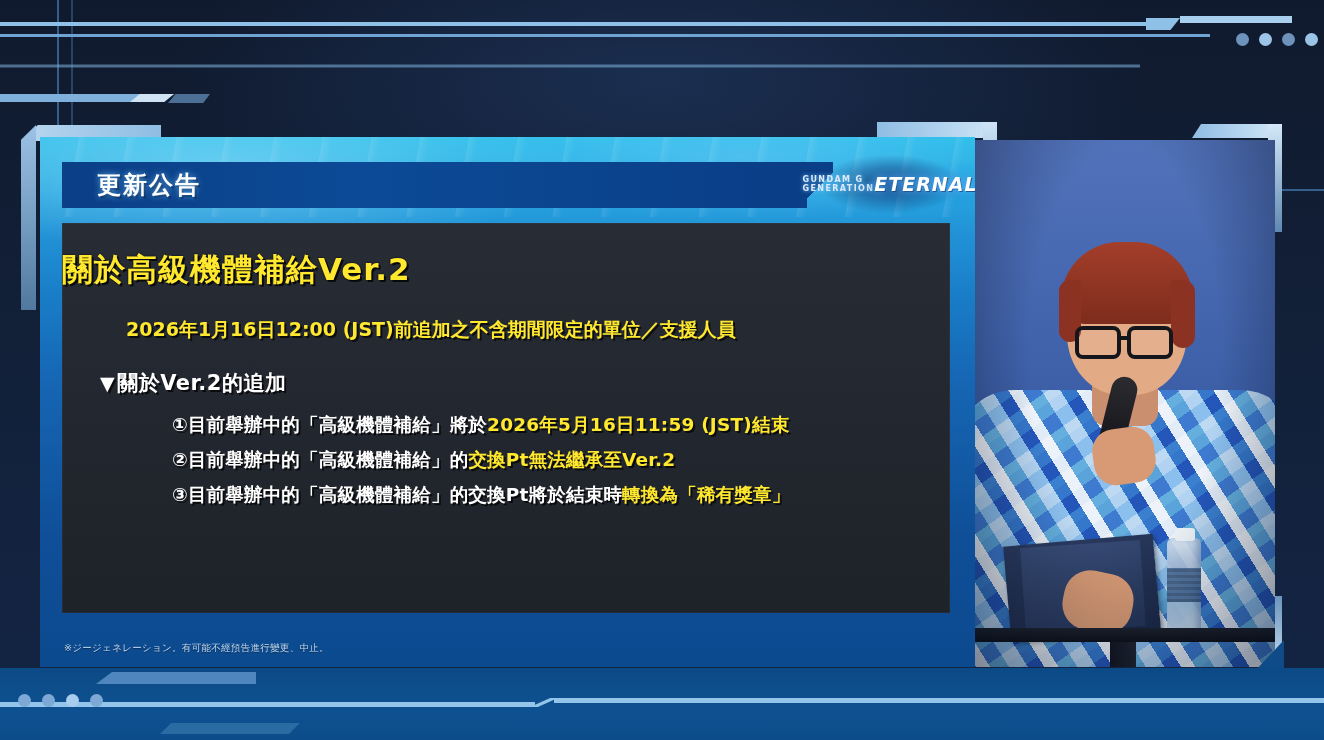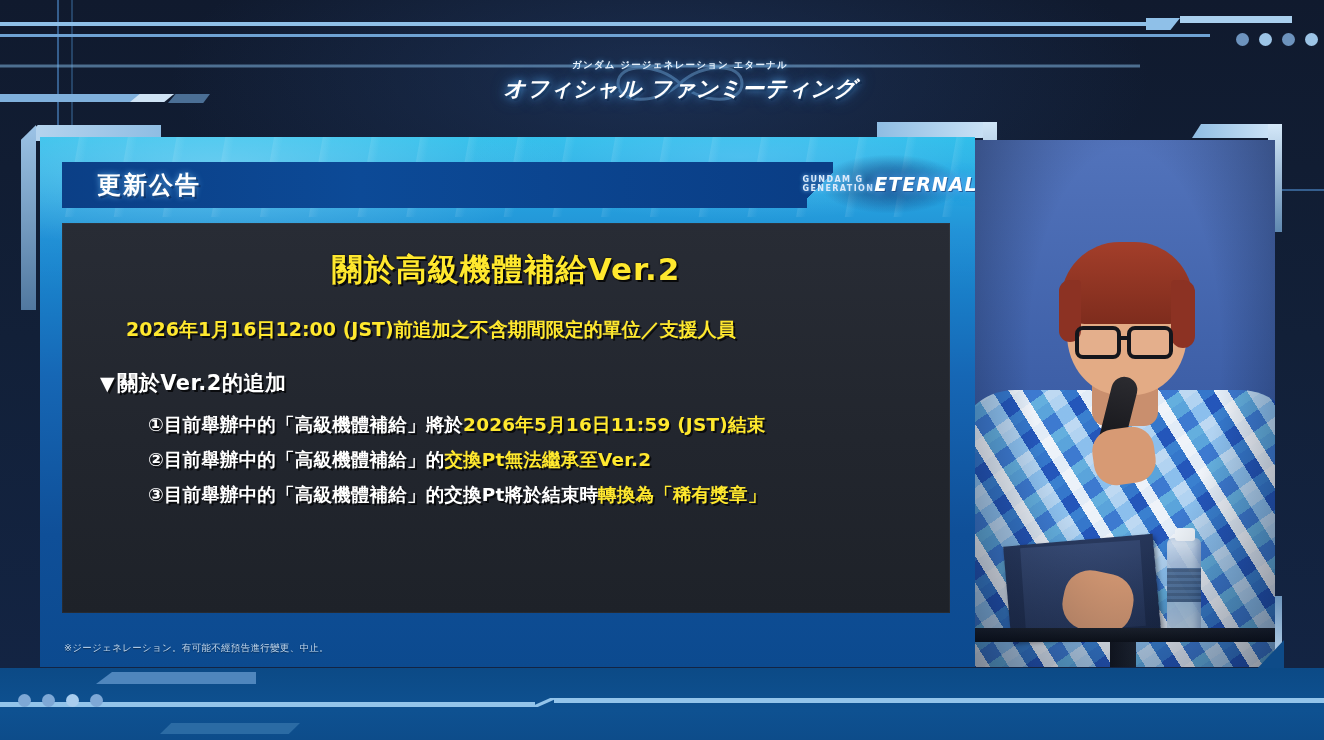--- a/index.html
+++ b/index.html
@@ -168,21 +168,21 @@
 
   
   .card {
     position:absolute; left:22px; top:86px; width:888px; height:390px;
     background:#262a33;
     background: linear-gradient(180deg,#282c35 0%, #22262e 55%, #1e2229 100%);
     box-shadow: inset 0 0 0 1px rgba(255,255,255,.04);
   }
 
   .card-title {
-    text-align:center; color:#ffe82e; font-size:31px; font-weight:bold;
+    text-align:left; color:#ffe82e; font-size:31px; font-weight:bold;
     margin-top:26px; letter-spacing:1px;
     text-shadow: 2px 2px 0 rgba(0,0,0,.75), 0 0 2px rgba(0,0,0,.9);
   }
 
   .sec { margin-top:26px; padding-left:38px; }
   .sec-head {
     color:#ffffff; font-size:21px; font-weight:bold; letter-spacing:.5px;
     text-shadow: 2px 2px 0 rgba(0,0,0,.7);
   }
   .sec-head .tri { font-size:19px; margin-right:2px; }
@@ -190,20 +190,21 @@
     color:#ffe82e; font-size:19px; font-weight:bold; margin-top:8px; padding-left:26px;
     text-shadow: 2px 2px 0 rgba(0,0,0,.7);
   }
 
   .list { margin-top:10px; padding-left:48px; }
   .list-item {
     color:#ffffff; font-size:18.5px; font-weight:bold; line-height:35px;
     letter-spacing:.2px;
     text-shadow: 2px 2px 0 rgba(0,0,0,.7);
     white-space:nowrap;
+    margin-left:24px;
   }
   .hl { color:#ffe82e; }
 
   
   .slide-note {
     position:absolute; left:24px; bottom:12px; color:#cfe2f4; font-size:9.5px;
     letter-spacing:.3px; opacity:.92;
     text-shadow:0 1px 1px rgba(0,0,0,.5);
   }
   .slide-copy {
@@ -366,27 +367,20 @@
     <i></i>
     <i></i>
     <i></i>
     <i></i>
   </div>
 
   <div class="hud-line hl-mid-left"></div>
   <div class="hud-line hl-mid-left2"></div>
   <div class="hud-line hl-mid-left3"></div>
 
-  <div class="event-logo">
-    <svg class="infinity" viewBox="0 0 270 62">
-      <path d="M38,31 C38,10 78,10 100,31 C122,52 162,52 162,31 C162,10 122,10 100,31 C78,52 38,52 38,31 Z" fill="none" stroke="#7fb8e8" stroke-width="3" opacity="0.75" transform="translate(35,0)"></path>
-    </svg>
-    <div class="el-sub">ガンダム ジージェネレーション エターナル</div>
-    <div class="el-main">オフィシャル ファンミーティング</div>
-  </div>
 
   <div class="panel-wrap">
     <div class="panel-bracket-tl"></div>
     <div class="panel-bracket-tl-v"></div>
     <div class="panel-bracket-tr"></div>
     <div class="panel-bracket-tr-v"></div>
 
     <div class="slide">
       <div class="slide-shine"></div>
       <div class="slide-streaks"></div>

